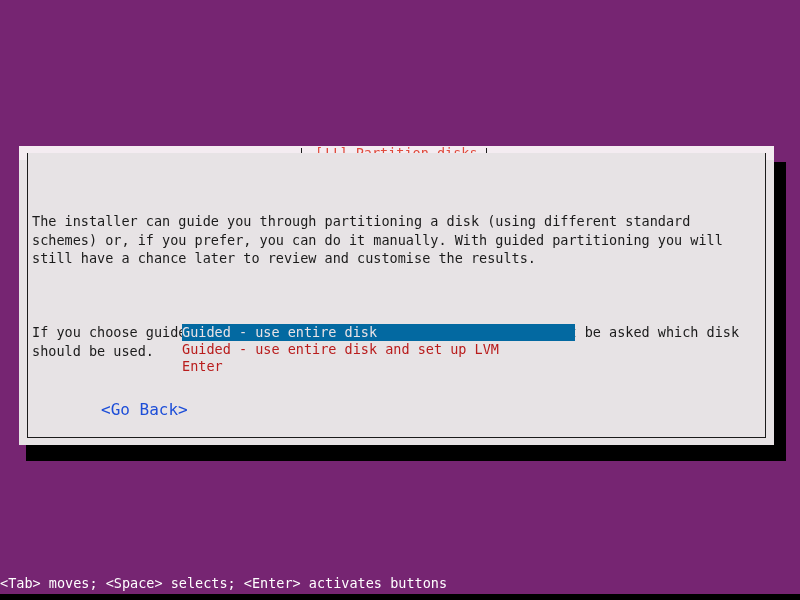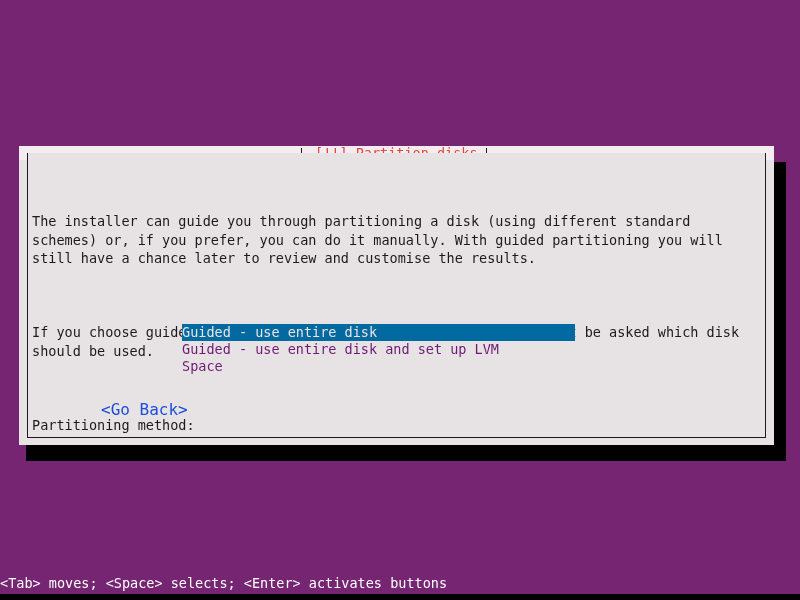--- a/index.html
+++ b/index.html
@@ -127,21 +127,21 @@
   .option-list {
     position: absolute;
     left: 154px;
     top: 171px;
     width: 420px;
   }
   .option-row {
     font-size: 13.5px;
     line-height: 17px;
     height: 17px;
-    color: #701a75;
+    color: #b91c1c;
     white-space: pre;
     padding-left: 0px;
   }
   .option-row.selected {
     background: #0369a1;
     color: #eae3e6;
     width: 393px;
   }
 
   
@@ -204,27 +204,26 @@
     <div class="dialog-title">[!!] Partition disks</div>
 
     <div class="inner-frame">
 
       <div class="body-text">
         <p class="paragraph">The installer can guide you through partitioning a disk (using different standard
 schemes) or, if you prefer, you can do it manually. With guided partitioning you will
 still have a chance later to review and customise the results.</p>
         <p class="paragraph">If you choose guided partitioning for an entire disk, you will next be asked which disk
 should be used.</p>
-        <p class="method-label">Partitioning method:</p>
       </div>
 
       <div class="option-list">
         <div class="option-row selected">Guided - use entire disk</div>
         <div class="option-row">Guided - use entire disk and set up LVM</div>
-        <div class="option-row">Space</div>
+        <div class="option-row">Enter</div>
       </div>
 
       <div class="go-back">&lt;Go Back&gt;</div>
 
     </div>
   </div>
 
   <div class="status-bar">&lt;Tab&gt; moves; &lt;Space&gt; selects; &lt;Enter&gt; activates buttons</div>
 
   <div class="bottom-strip"></div>

